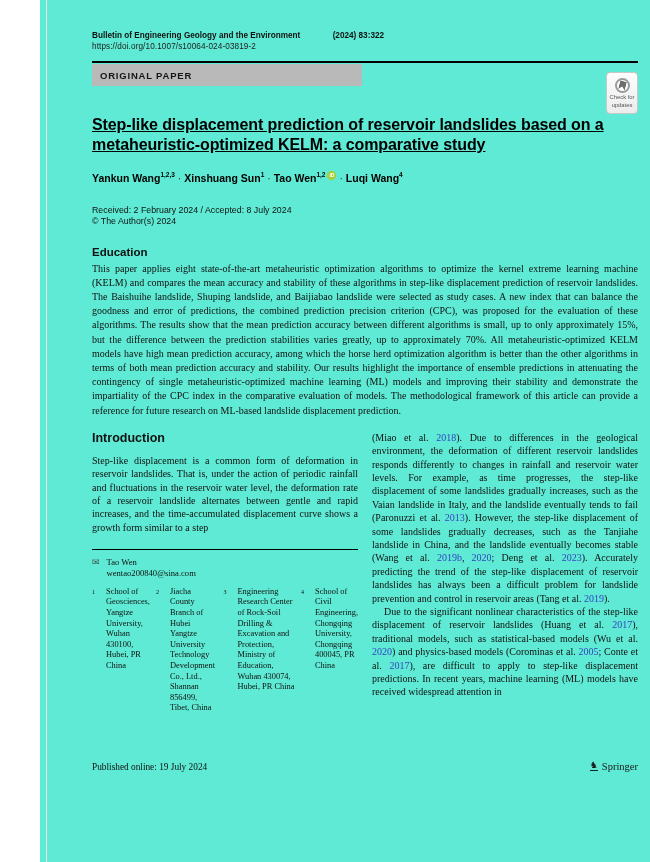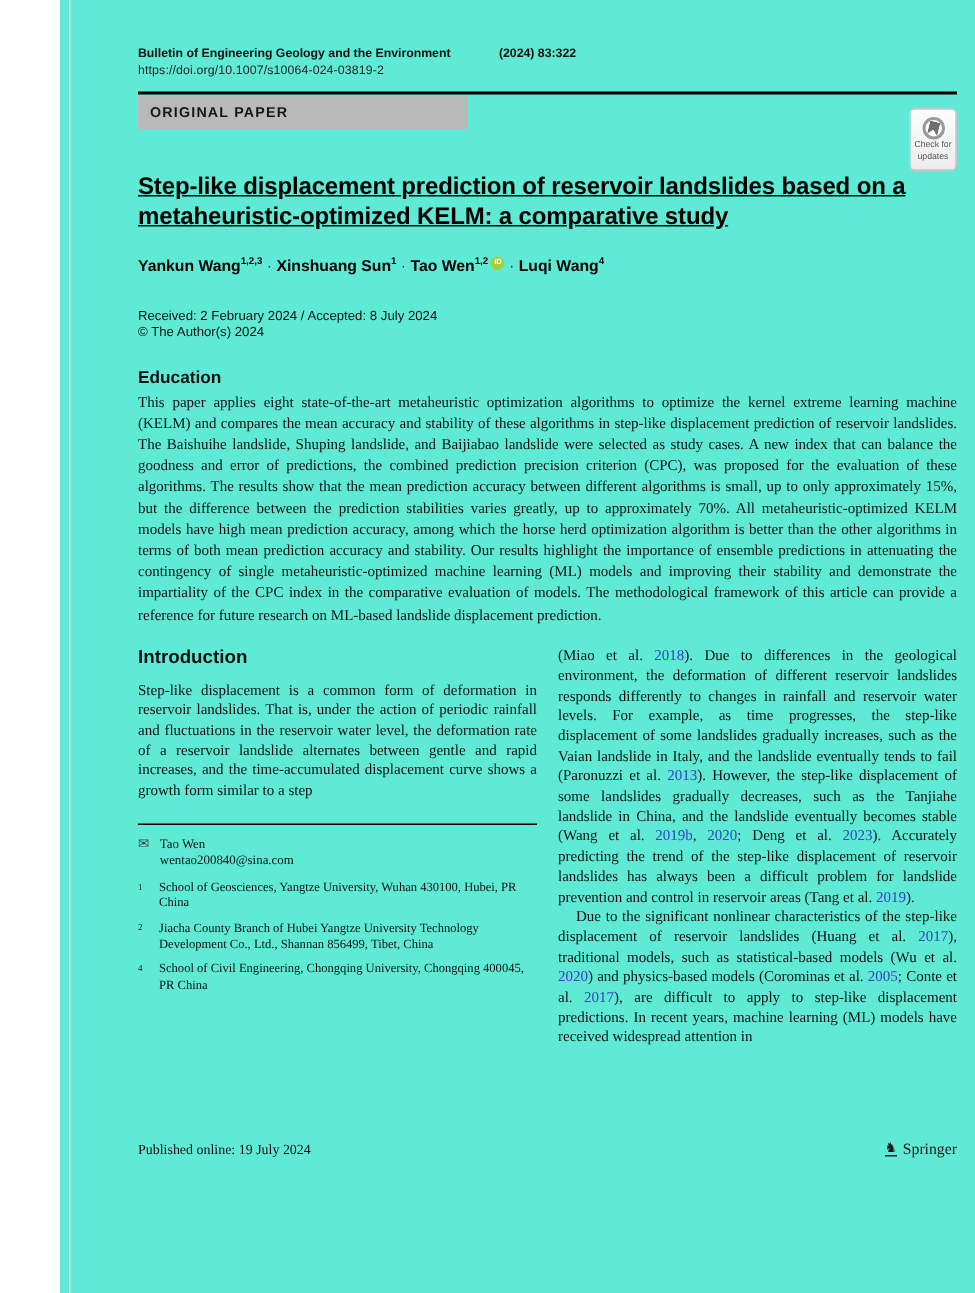--- a/index.html
+++ b/index.html
@@ -13,21 +13,21 @@
     font-family:"Liberation Serif", serif; color:var(--ink);margin-left:40px;
   }
   .edge-line{position:absolute; left:6px; top:0; bottom:0; width:1px; background:#e3e3e3;}
   
   .jhead{font-family:"Liberation Sans", sans-serif; font-size:8.2px; line-height:11px;}
   .jname{font-weight:bold;}
   .jissue{font-weight:bold; margin-left:30px;}
   .jdoi{font-size:8.2px; font-weight:normal; color:#222; letter-spacing:.1px;}
   .headrule{height:2px; background:#000; margin-top:9px; width:100%;}
   .typebar{
-    width:220px; height:22px; background:var(--bar); margin-top:1px;
+    width:270px; height:22px; background:var(--bar); margin-top:1px;
     display:flex; align-items:center; padding-left:8px;
     font-family:"Liberation Sans", sans-serif; font-weight:bold; font-size:9.5px;
     letter-spacing:.8px; color:#161616;
   }
   .check-badge{
     position:absolute; right:52px; top:72px; width:32px; height:42px;
     border:1px solid #c8c8c8; border-radius:4px;
     background:linear-gradient(#fdfdfd,#ececec);
     display:flex; flex-direction:column; align-items:center; justify-content:center;
     gap:1px; cursor:pointer;
@@ -61,21 +61,21 @@
   .intro-head{font-family:"Liberation Sans", sans-serif; font-weight:bold; font-size:12.5px;}
   .para{font-size:10px; line-height:13.4px; text-align:justify;}
   .col-left .para{margin-top:9px;}
   .para.indent{text-indent:12px;}
   .cite{color:var(--link); cursor:pointer;}
   
   .fn-rule{height:1px; background:#000; margin-top:15px; width:100%;}
   .fn-email{display:flex; gap:7px; margin-top:7px; font-size:8.6px; line-height:10.8px;}
   .mail-icon{font-size:9px; color:#444; line-height:10px;}
   .fn-email a{color:var(--ink); text-decoration:none; cursor:pointer;}
-  .affs{margin-top:8px; display:flex; flex-direction:column; gap:6px;}
+  .affs{margin-top:8px; display:flex; flex-direction:row; gap:6px;}
   .aff{display:flex; gap:8px; font-size:8.4px; line-height:10.6px;}
   .aff sup{font-size:6px; vertical-align:super; min-width:6px;}
   
   .footer{position:absolute; left:52px; right:52px; top:761px;
     display:flex; justify-content:space-between; align-items:center;}
   .pub{font-size:9.3px;}
   .springer{display:flex; align-items:center; gap:4px; font-size:10.5px; color:#1a1a1a;}
   .sp-glyph{display:inline-block; font-size:9px; line-height:10px; border-bottom:1px solid #222;
     transform:translateY(-1px);}
 </style>
@@ -134,20 +134,24 @@
       <div class="affs">
           <div class="aff">
             <sup>1</sup>
             <span class="afftext">School of Geosciences, Yangtze University, Wuhan 430100, Hubei, PR China</span>
           </div>
           <div class="aff">
             <sup>2</sup>
             <span class="afftext">Jiacha County Branch of Hubei Yangtze University Technology Development Co., Ltd., Shannan 856499, Tibet, China</span>
           </div>
           <div class="aff">
+            <sup>3</sup>
+            <span class="afftext">Engineering Research Center of Rock-Soil Drilling &amp; Excavation and Protection, Ministry of Education, Wuhan 430074, Hubei, PR China</span>
+          </div>
+          <div class="aff">
             <sup>4</sup>
             <span class="afftext">School of Civil Engineering, Chongqing University, Chongqing 400045, PR China</span>
           </div>
         </div>
     </div>
 
     <div class="col col-right">
       <p class="para"><span>(Miao et al. </span><span class="cite">2018</span><span>). Due to differences in the geological environment, the deformation of different reservoir landslides responds differently to changes in rainfall and reservoir water levels. For example, as time progresses, the step-like displacement of some landslides gradually increases, such as the Vaian landslide in Italy, and the landslide eventually tends to fail (Paronuzzi et al. </span><span class="cite">2013</span><span>). However, the step-like displacement of some landslides gradually decreases, such as the Tanjiahe landslide in China, and the landslide eventually becomes stable (Wang et al. </span><span class="cite">2019b</span><span>, </span><span class="cite">2020</span><span>; Deng et al. </span><span class="cite">2023</span><span>). Accurately predicting the trend of the step-like displacement of reservoir landslides has always been a difficult problem for landslide prevention and control in reservoir areas (Tang et al. </span><span class="cite">2019</span><span>).</span></p>
       <p class="para indent"><span>Due to the significant nonlinear characteristics of the step-like displacement of reservoir landslides (Huang et al. </span><span class="cite">2017</span><span>), traditional models, such as statistical-based models (Wu et al. </span><span class="cite">2020</span><span>) and physics-based models (Corominas et al. </span><span class="cite">2005</span><span>; Conte et al. </span><span class="cite">2017</span><span>), are difficult to apply to step-like displacement predictions. In recent years, machine learning (ML) models have received widespread attention in</span></p>
     </div>

